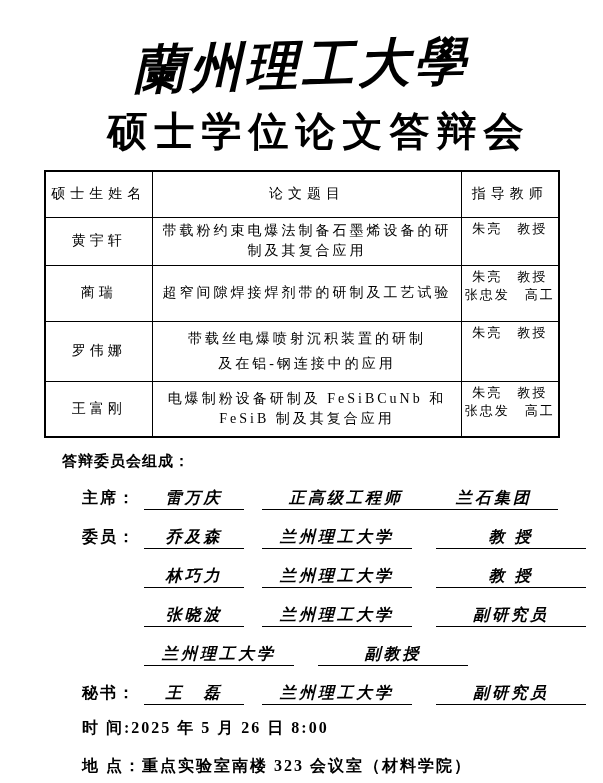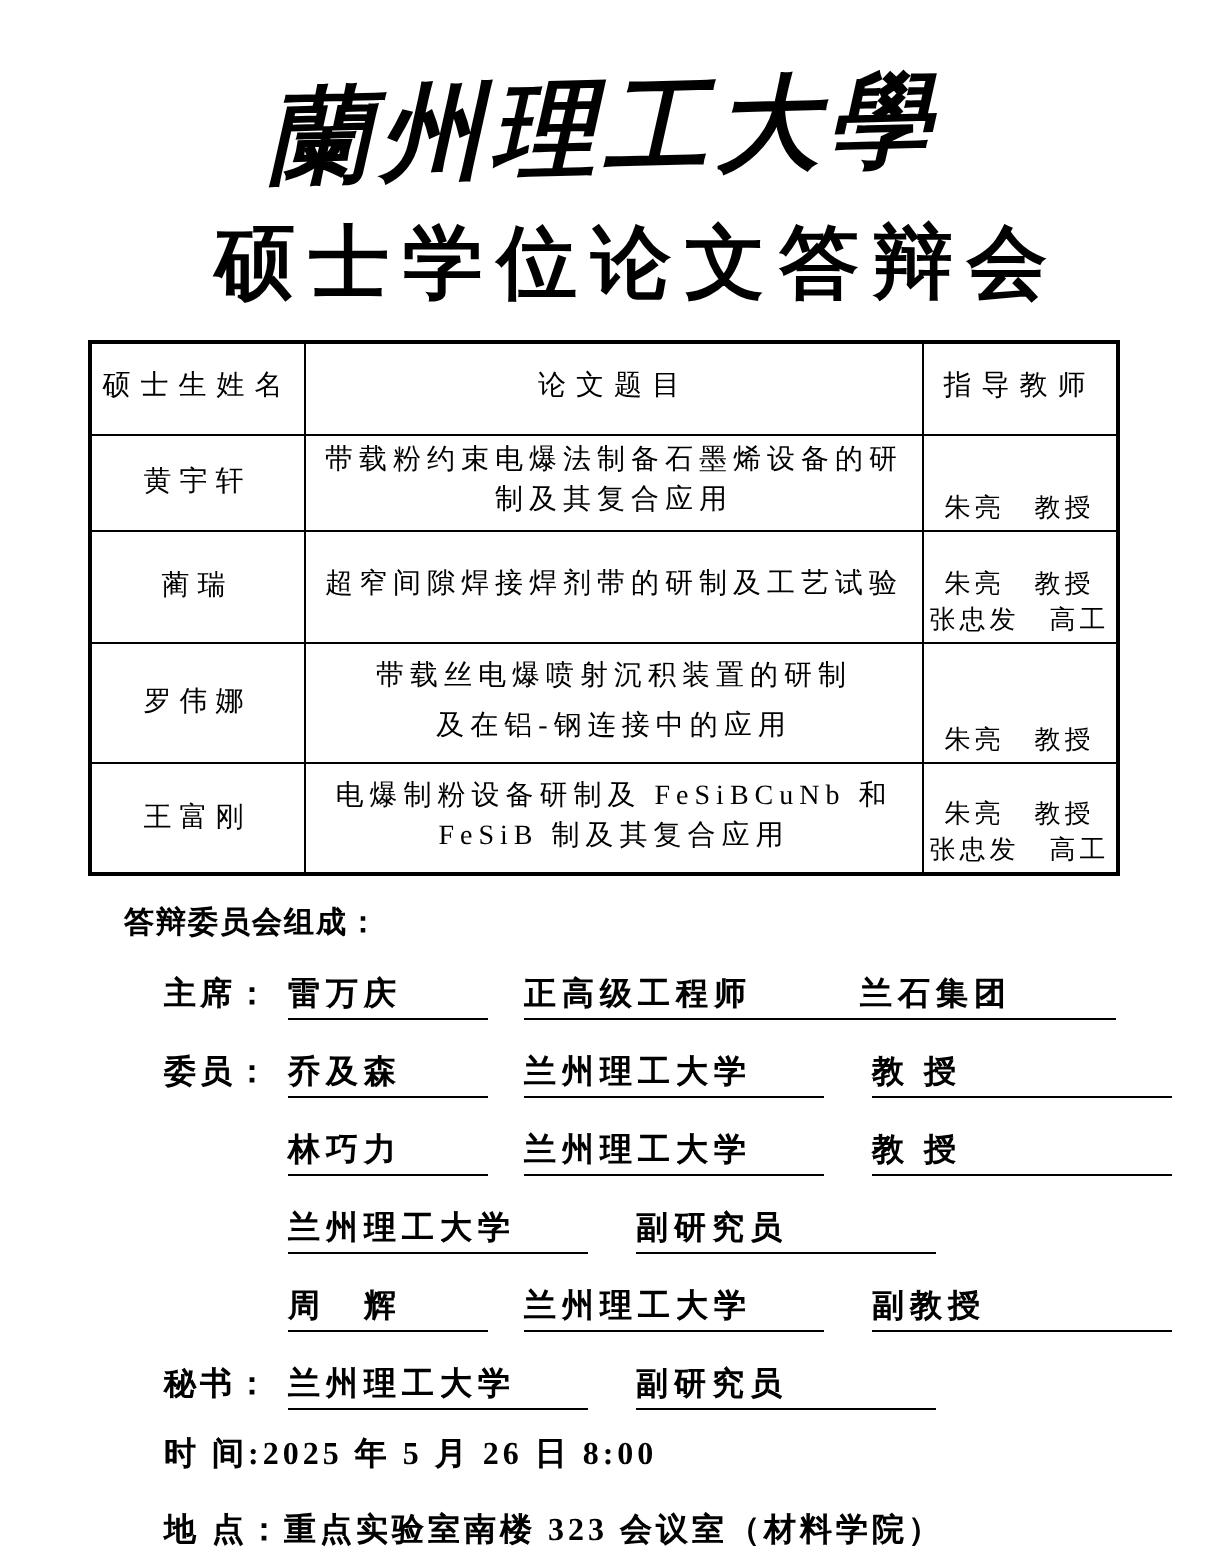--- a/index.html
+++ b/index.html
@@ -48,33 +48,33 @@
     text-align:center;
     font-weight:normal;
   }
   col.c-name  { width:108px; }
   col.c-topic { width:309px; }
   col.c-adv   { width:97px;  }
   th { font-size:14px; letter-spacing:5px; height:46px; line-height:20px; }
   td.name   { font-size:14px; letter-spacing:4px; }
   td.thesis { font-size:14px; letter-spacing:3px; line-height:20px; }
   td.adv    { font-size:13px; letter-spacing:2px; padding:0 2px; }
-  td.adv .adv-wrap { display:flex; flex-direction:column; justify-content:flex-end; height:100%; }
+  td.adv .adv-wrap { display:flex; flex-direction:column; justify-content:flex-start; height:100%; }
   tr.r1 td { height:48px; }
   tr.r2 td { height:56px; }
   tr.r3 td { height:60px; }
   tr.r4 td { height:56px; }
   tr.r3 td.thesis div { margin:5px 0; }
 
   
   .committee { margin:14px 0 0 62px; font-weight:bold; }
   .section-heading { font-size:15px; letter-spacing:1px; margin-bottom:0; }
   .c-row { display:flex; align-items:baseline; margin:16px 0 12px 20px; font-size:16px; line-height:22px; }
   .c-label { width:62px; letter-spacing:2px; flex:none; }
-  .u { display:inline-block; border-bottom:1.5px solid #000; text-align:left; letter-spacing:3px; flex:none; }
+  .u { display:inline-block; border-bottom:1.5px solid #000; text-align:center; letter-spacing:3px; flex:none;font-style:italic; }
   .u-name  { width:100px; margin-right:18px; }
   .u-aff   { width:150px; margin-right:24px; }
   .u-title { width:150px; }
   .chair .u-aff { width:128px; margin-right:40px; }
   .chair .u-title { width:168px; }
 
   .plain-row { margin:2px 0 16px 20px; font-size:16px; line-height:22px; font-weight:bold; letter-spacing:2px; }
   .plain-row .note { font-weight:bold; letter-spacing:2px; }
   .time-row { margin-top:6px; }
 </style>
@@ -172,32 +172,33 @@
       <span class="u u-title">教 授</span>
     </div>
     <div class="c-row">
       <span class="c-label"></span>
       <span class="u u-name">林巧力</span>
       <span class="u u-aff">兰州理工大学</span>
       <span class="u u-title">教 授</span>
     </div>
     <div class="c-row">
       <span class="c-label"></span>
+      <span class="u u-name">张晓波</span>
       <span class="u u-aff">兰州理工大学</span>
       <span class="u u-title">副研究员</span>
     </div>
     <div class="c-row">
       <span class="c-label"></span>
-      <span class="u u-name">周　辉</span>
       <span class="u u-aff">兰州理工大学</span>
       <span class="u u-title">副教授</span>
     </div>
 
     <div class="c-row">
       <span class="c-label">秘书：</span>
+      <span class="u u-name">王　磊</span>
       <span class="u u-aff">兰州理工大学</span>
       <span class="u u-title">副研究员</span>
     </div>
 
     <div class="plain-row time-row">
       <span>时 间:</span><span>2025 年 5 月 26 日 8:00</span>
     </div>
 
     <div class="plain-row">
       <span>地 点：</span><span>重点实验室南楼 323 会议室</span><span class="note">（材料学院）</span>

